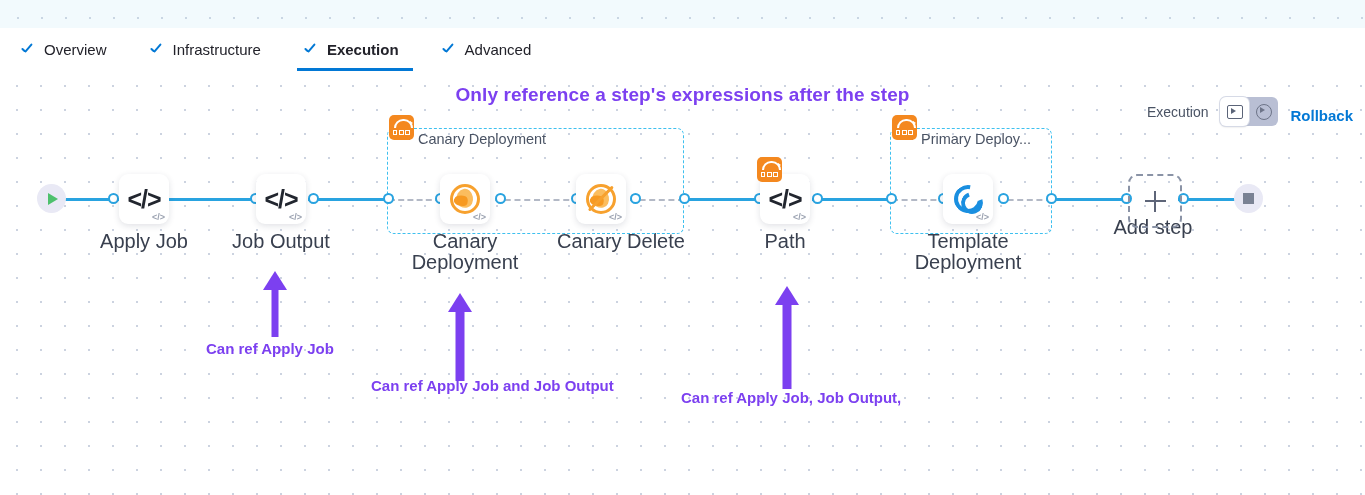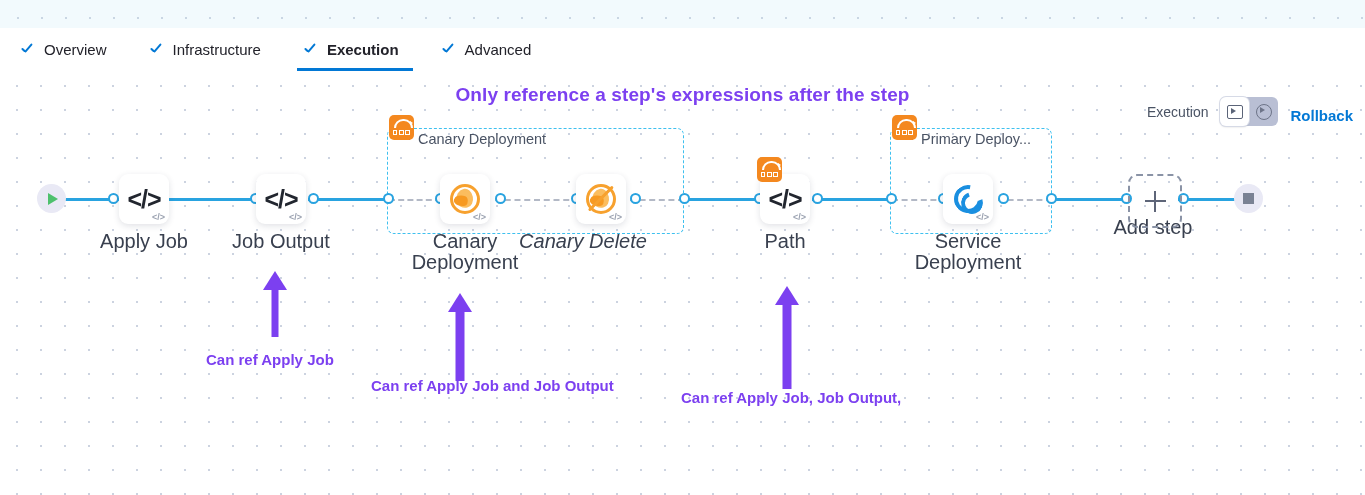--- a/index.html
+++ b/index.html
@@ -339,21 +339,21 @@
 
       <div class="node" style="left:576px;">
         <span class="canary">
           <span class="ring"></span>
             <span class="body"></span>
             <span class="wing"></span>
             <span class="slash"></span>
         </span>
         <span class="minibadge">&lt;/&gt;</span>
       </div>
-      <div class="node-label" style="left:508px;font-style:italic;">Canary Delete</div>
+      <div class="node-label" style="left:546px;">Canary Delete</div>
 
       <div class="node" style="left:760px;">
         <span class="code-glyph">&lt;/&gt;</span>
         <span class="minibadge">&lt;/&gt;</span>
       </div>
       <div class="obadge" style="left:757px;top:86px;">
         <span class="arc"></span>
           <span class="boxes">
             <i></i>
             <i></i>
@@ -362,32 +362,32 @@
       </div>
       <div class="node-label" style="left:710px;">Path</div>
 
       <div class="node" style="left:943px;">
         <span class="spiral">
           <span class="o"></span>
             <span class="i"></span>
         </span>
         <span class="minibadge">&lt;/&gt;</span>
       </div>
-      <div class="node-label" style="left:893px;width:150px;">Service Deployment</div>
+      <div class="node-label" style="left:893px;width:150px;">Template Deployment</div>
 
       <div class="addstep" style="left:1128px;">
         <span class="plus"></span>
       </div>
       <div class="node-label" style="left:1078px;top:146px;">Add step</div>
 
       <div class="arrow" style="left:262px;top:200px;width:26px;height:66px;">
         <span class="head"></span>
         <span class="shaft" style="top:17px;width:7px;height:49px;"></span>
       </div>
-      <div class="annot" style="left:206px;top:279px;">Can ref Apply Job</div>
+      <div class="annot" style="left:206px;top:268px;">Can ref Apply Job</div>
 
       <div class="arrow" style="left:446px;top:222px;width:28px;height:88px;">
         <span class="head"></span>
         <span class="shaft" style="top:17px;width:9px;height:71px;"></span>
       </div>
       <div class="annot" style="left:371px;top:305px;">Can ref Apply Job and Job Output</div>
 
       <div class="arrow" style="left:772px;top:215px;width:30px;height:103px;">
         <span class="head"></span>
         <span class="shaft" style="top:17px;width:9px;height:86px;"></span>

